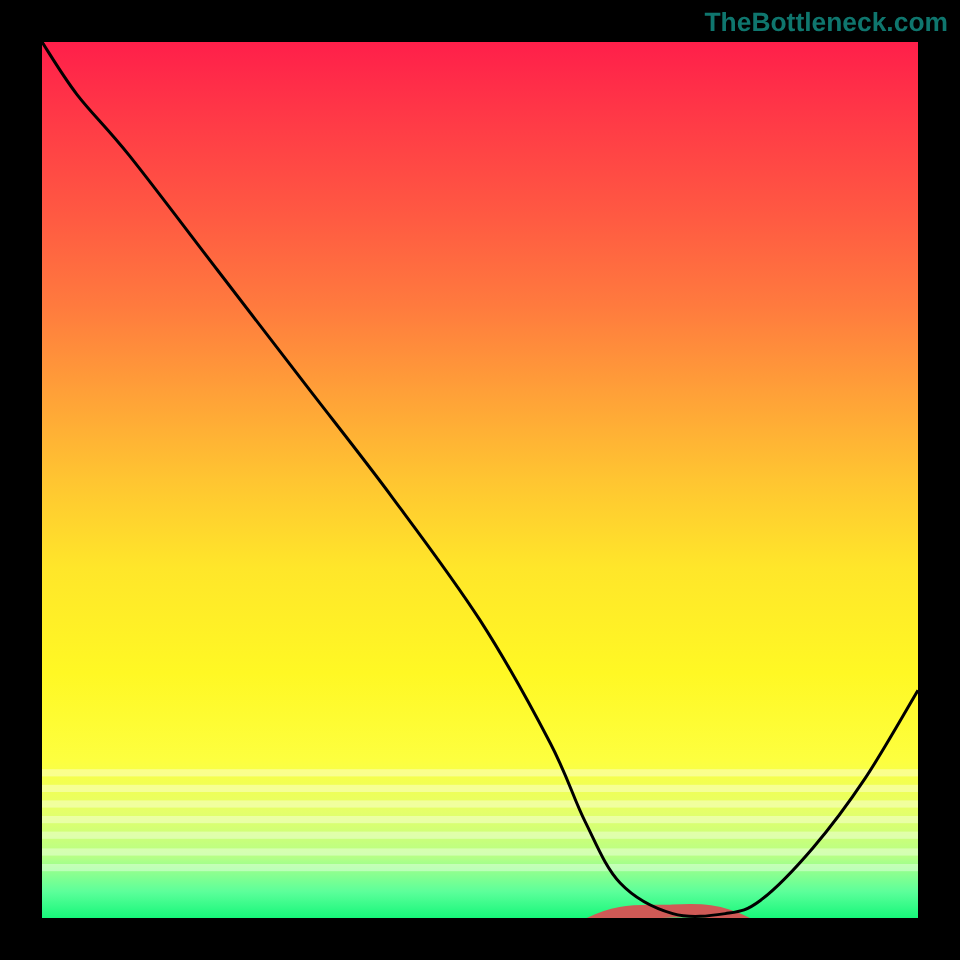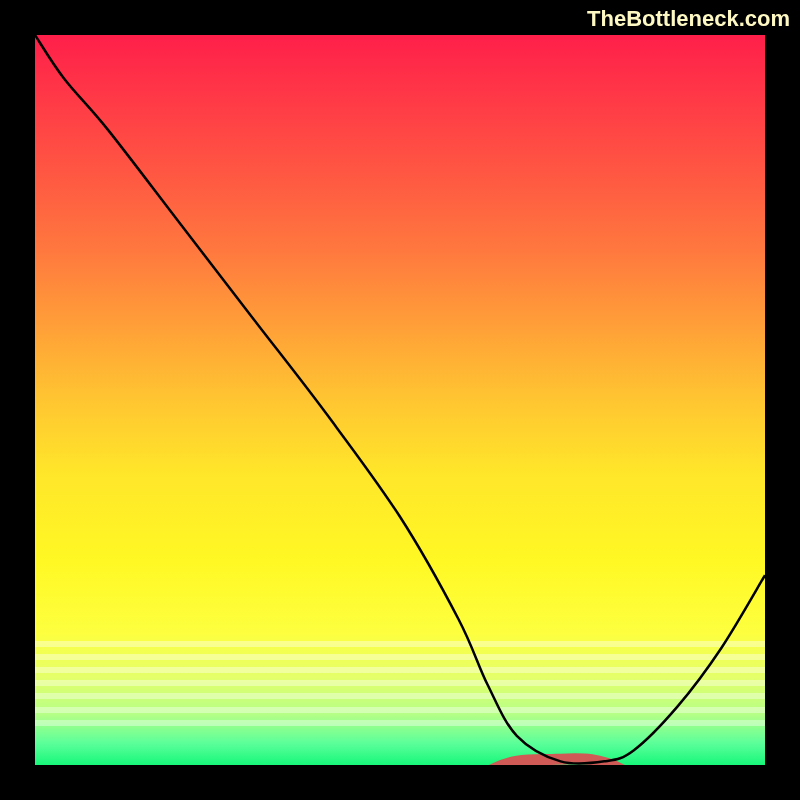--- a/index.html
+++ b/index.html
@@ -8,21 +8,21 @@
     width: 800px;
     height: 800px;
     background: #000;
     position: relative;
     font-family: Arial, sans-serif;
   }
   .watermark {
     position: absolute;
     top: 6px;
     right: 10px;
-    color: #fef9c3;
+    color: #0f766e;
     font-size: 22px;
     font-weight: bold;
     z-index: 10;
   }
   .plot {
     position: absolute;
     left: 35px;
     top: 35px;
     width: 730px;
     height: 730px;

